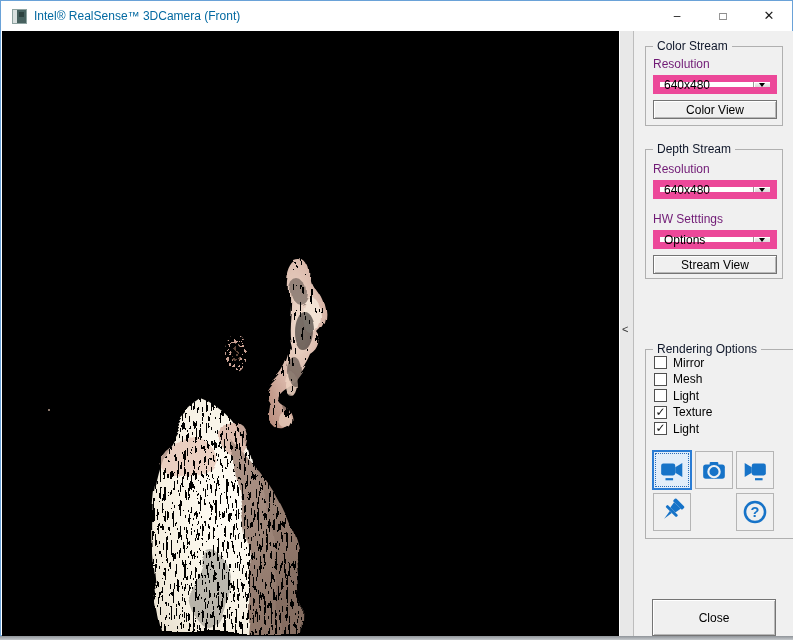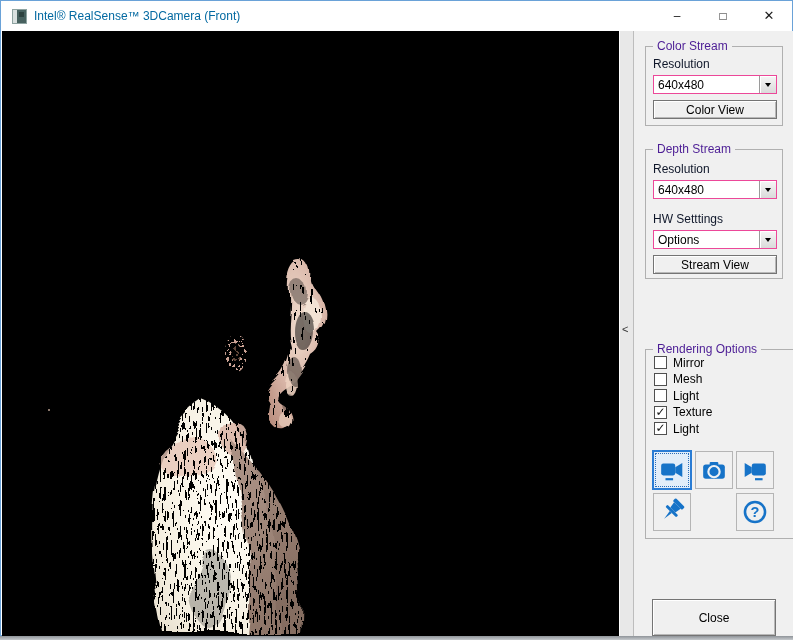--- a/index.html
+++ b/index.html
@@ -27,28 +27,28 @@
 
   
   .splitter { position:absolute; left:618px; top:30px; width:15px; height:605px;
             background:#e8e8e8; border-left:1px solid #fdfdfd; border-right:1px solid #bdbdbd; }
   .collapse-arrow { position:absolute; left:2px; top:292px; font-size:11px; color:#333; cursor:pointer; }
 
   
   .panel { position:absolute; left:633px; top:30px; width:159px; height:605px; background:#f0f0f0; }
   .group { position:absolute; border:1px solid #b0b0b0; }
   .group-title { position:absolute; top:-8px; left:7px; background:#f0f0f0; padding:0 4px;
-            font-size:12px; color:#4c1d95; white-space:nowrap; }
+            font-size:12px; color:#0f172a; white-space:nowrap; }
   .g-color { left:11px; top:15px;  width:138px; height:80px; }
   .g-depth { left:11px; top:118px; width:138px; height:130px; }
   .g-render{ left:11px; top:318px; width:166px; height:190px; }
-  .lbl { position:absolute; font-size:12px; color:#0f172a; white-space:nowrap; }
+  .lbl { position:absolute; font-size:12px; color:#701a75; white-space:nowrap; }
 
   .combo { position:absolute; height:19px; width:124px; left:7px; background:#fff;
-            border:1px solid #ec4899; font-size:12px; display:flex; align-items:center; cursor:default; }
+            border:7px solid #ec4899; font-size:12px; display:flex; align-items:center; cursor:default; }
   .combo-text { flex:1; padding-left:4px; overflow:hidden; white-space:nowrap; }
   .combo-btn { width:17px; height:100%; background:linear-gradient(#f6f6f6,#dadada);
             border-left:1px solid #9a9a9a; display:flex; align-items:center; justify-content:center;
             box-shadow:inset 1px 1px 0 #fff; }
   .combo-arrow { width:0; height:0; border-left:3.5px solid transparent; border-right:3.5px solid transparent;
             border-top:4px solid #000; }
 
   .pushbtn { position:absolute; background:#f0f0f0; border:1px solid #747474;
             box-shadow:inset 1px 1px 0 #ffffff, inset -1px -1px 0 #b8b8b8;
             font-size:12px; color:#000; text-align:center; cursor:pointer;

